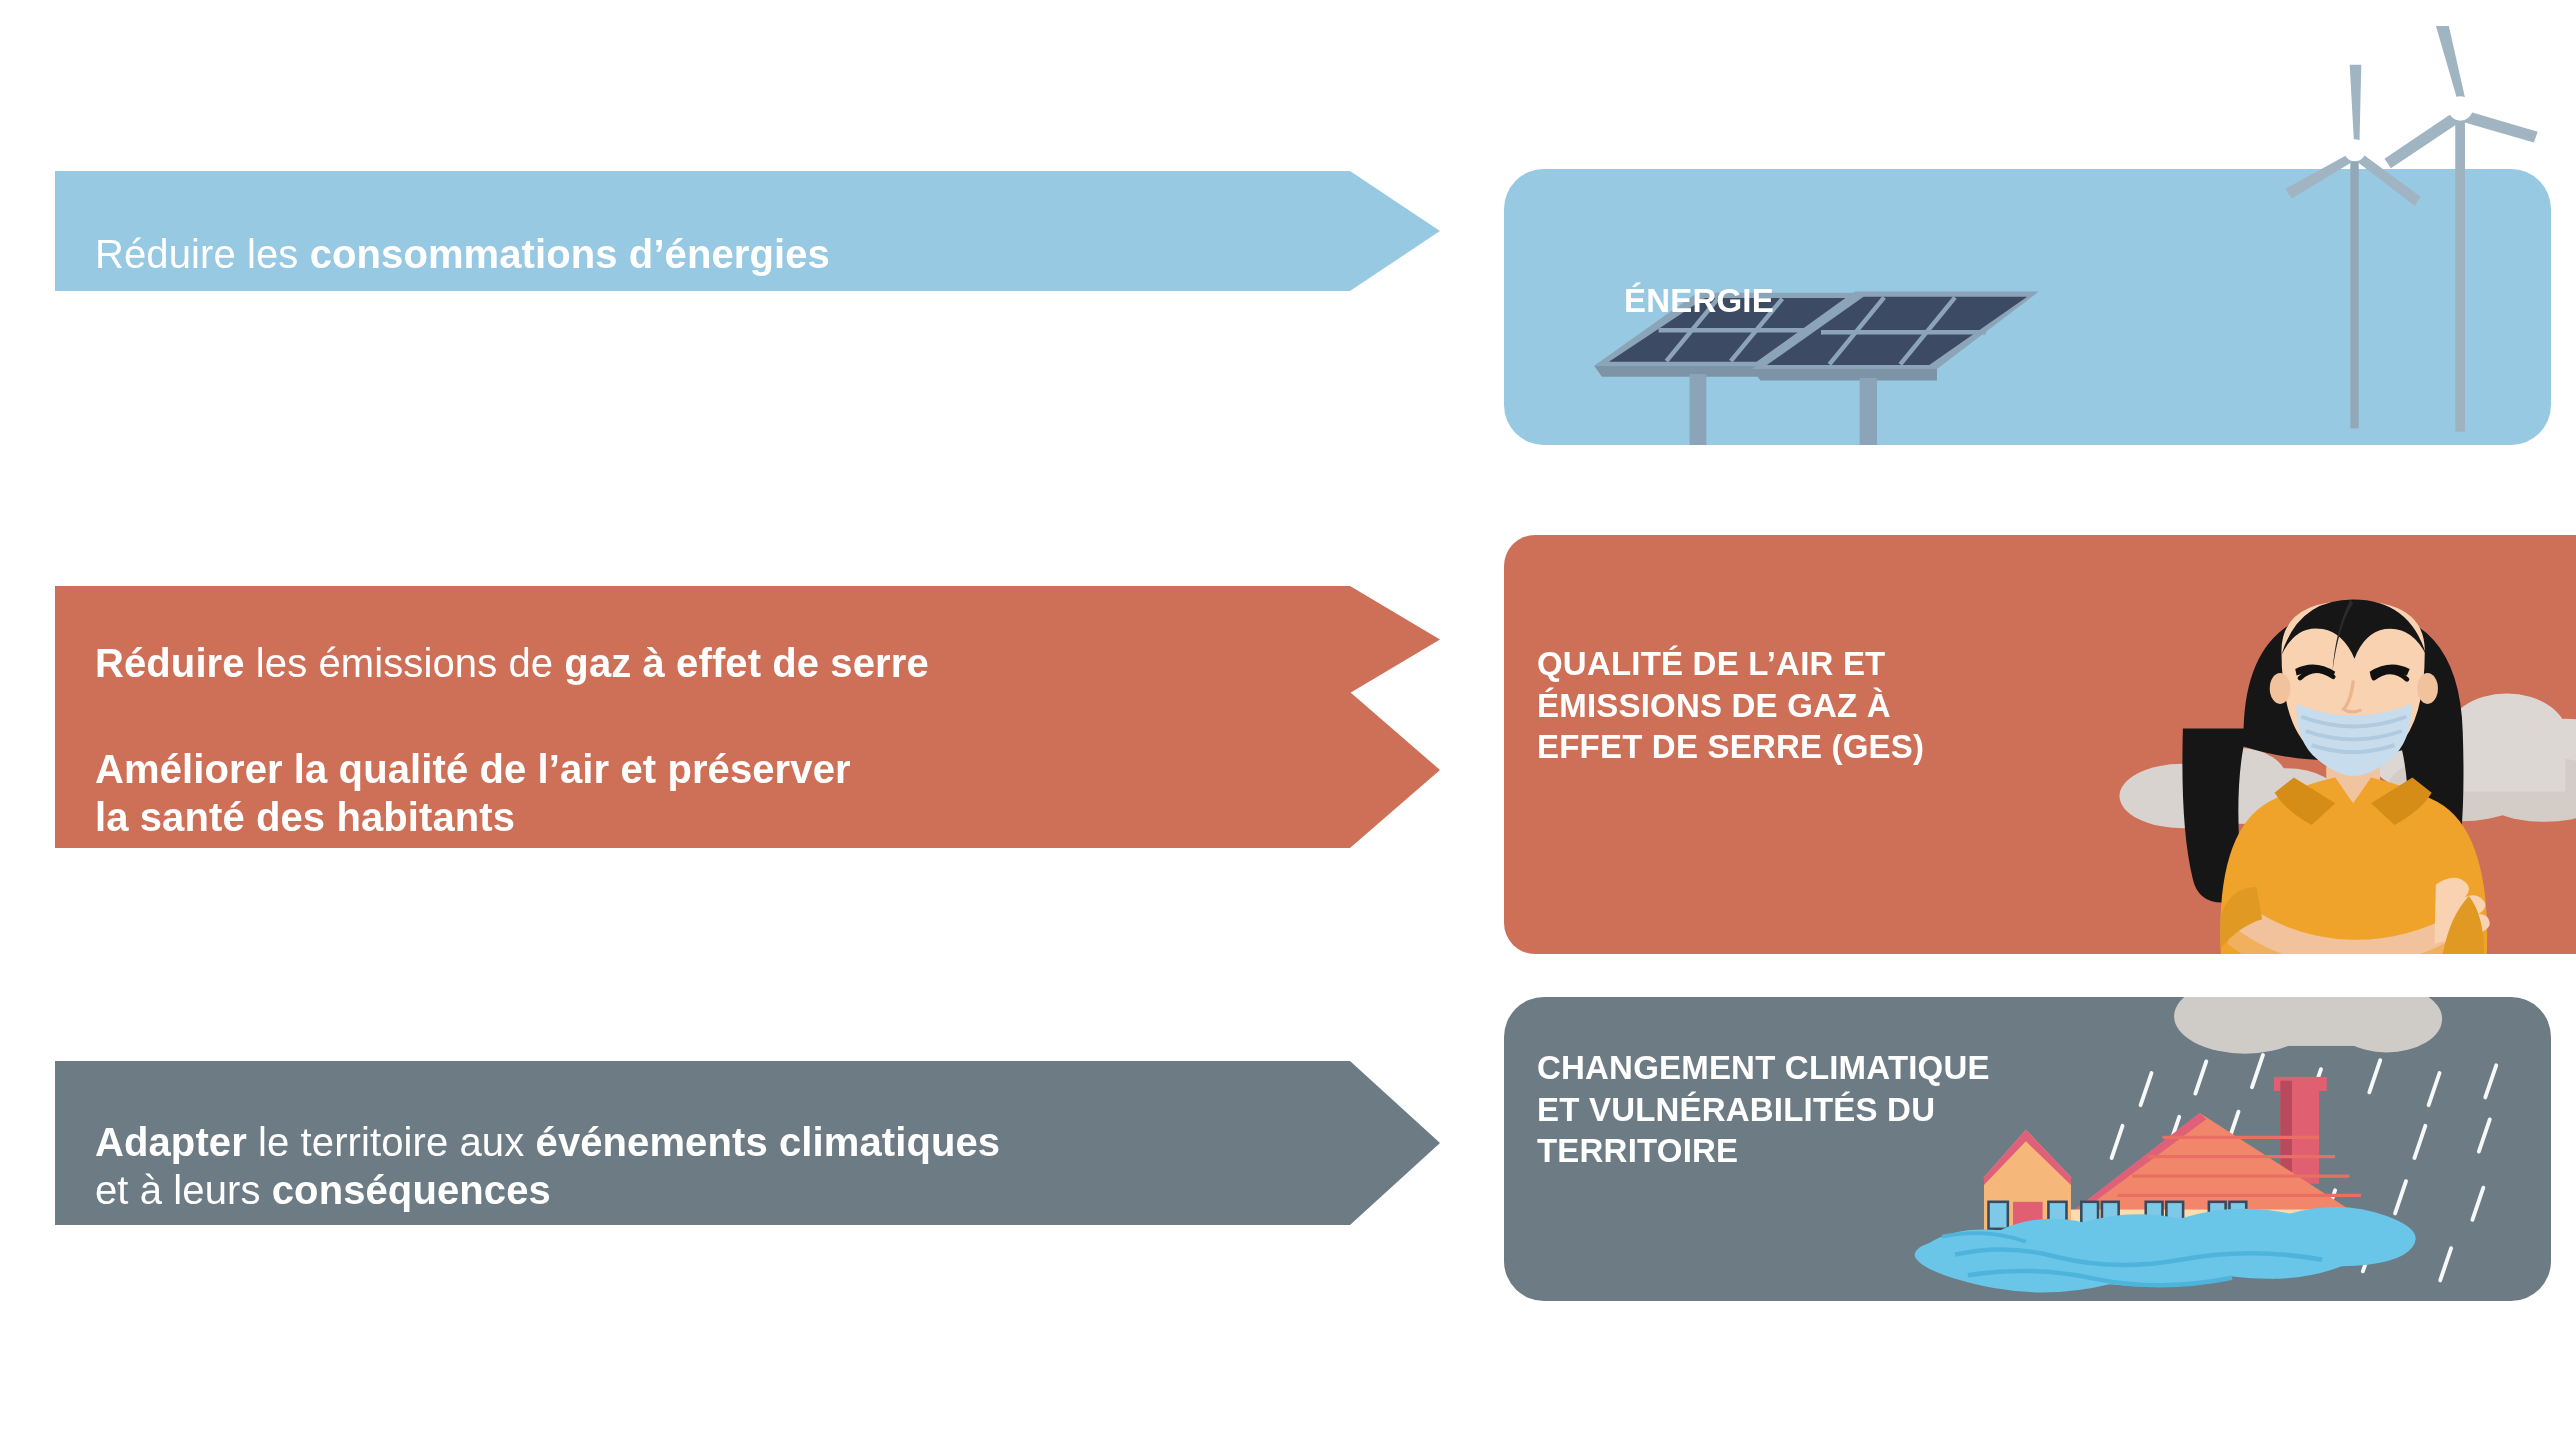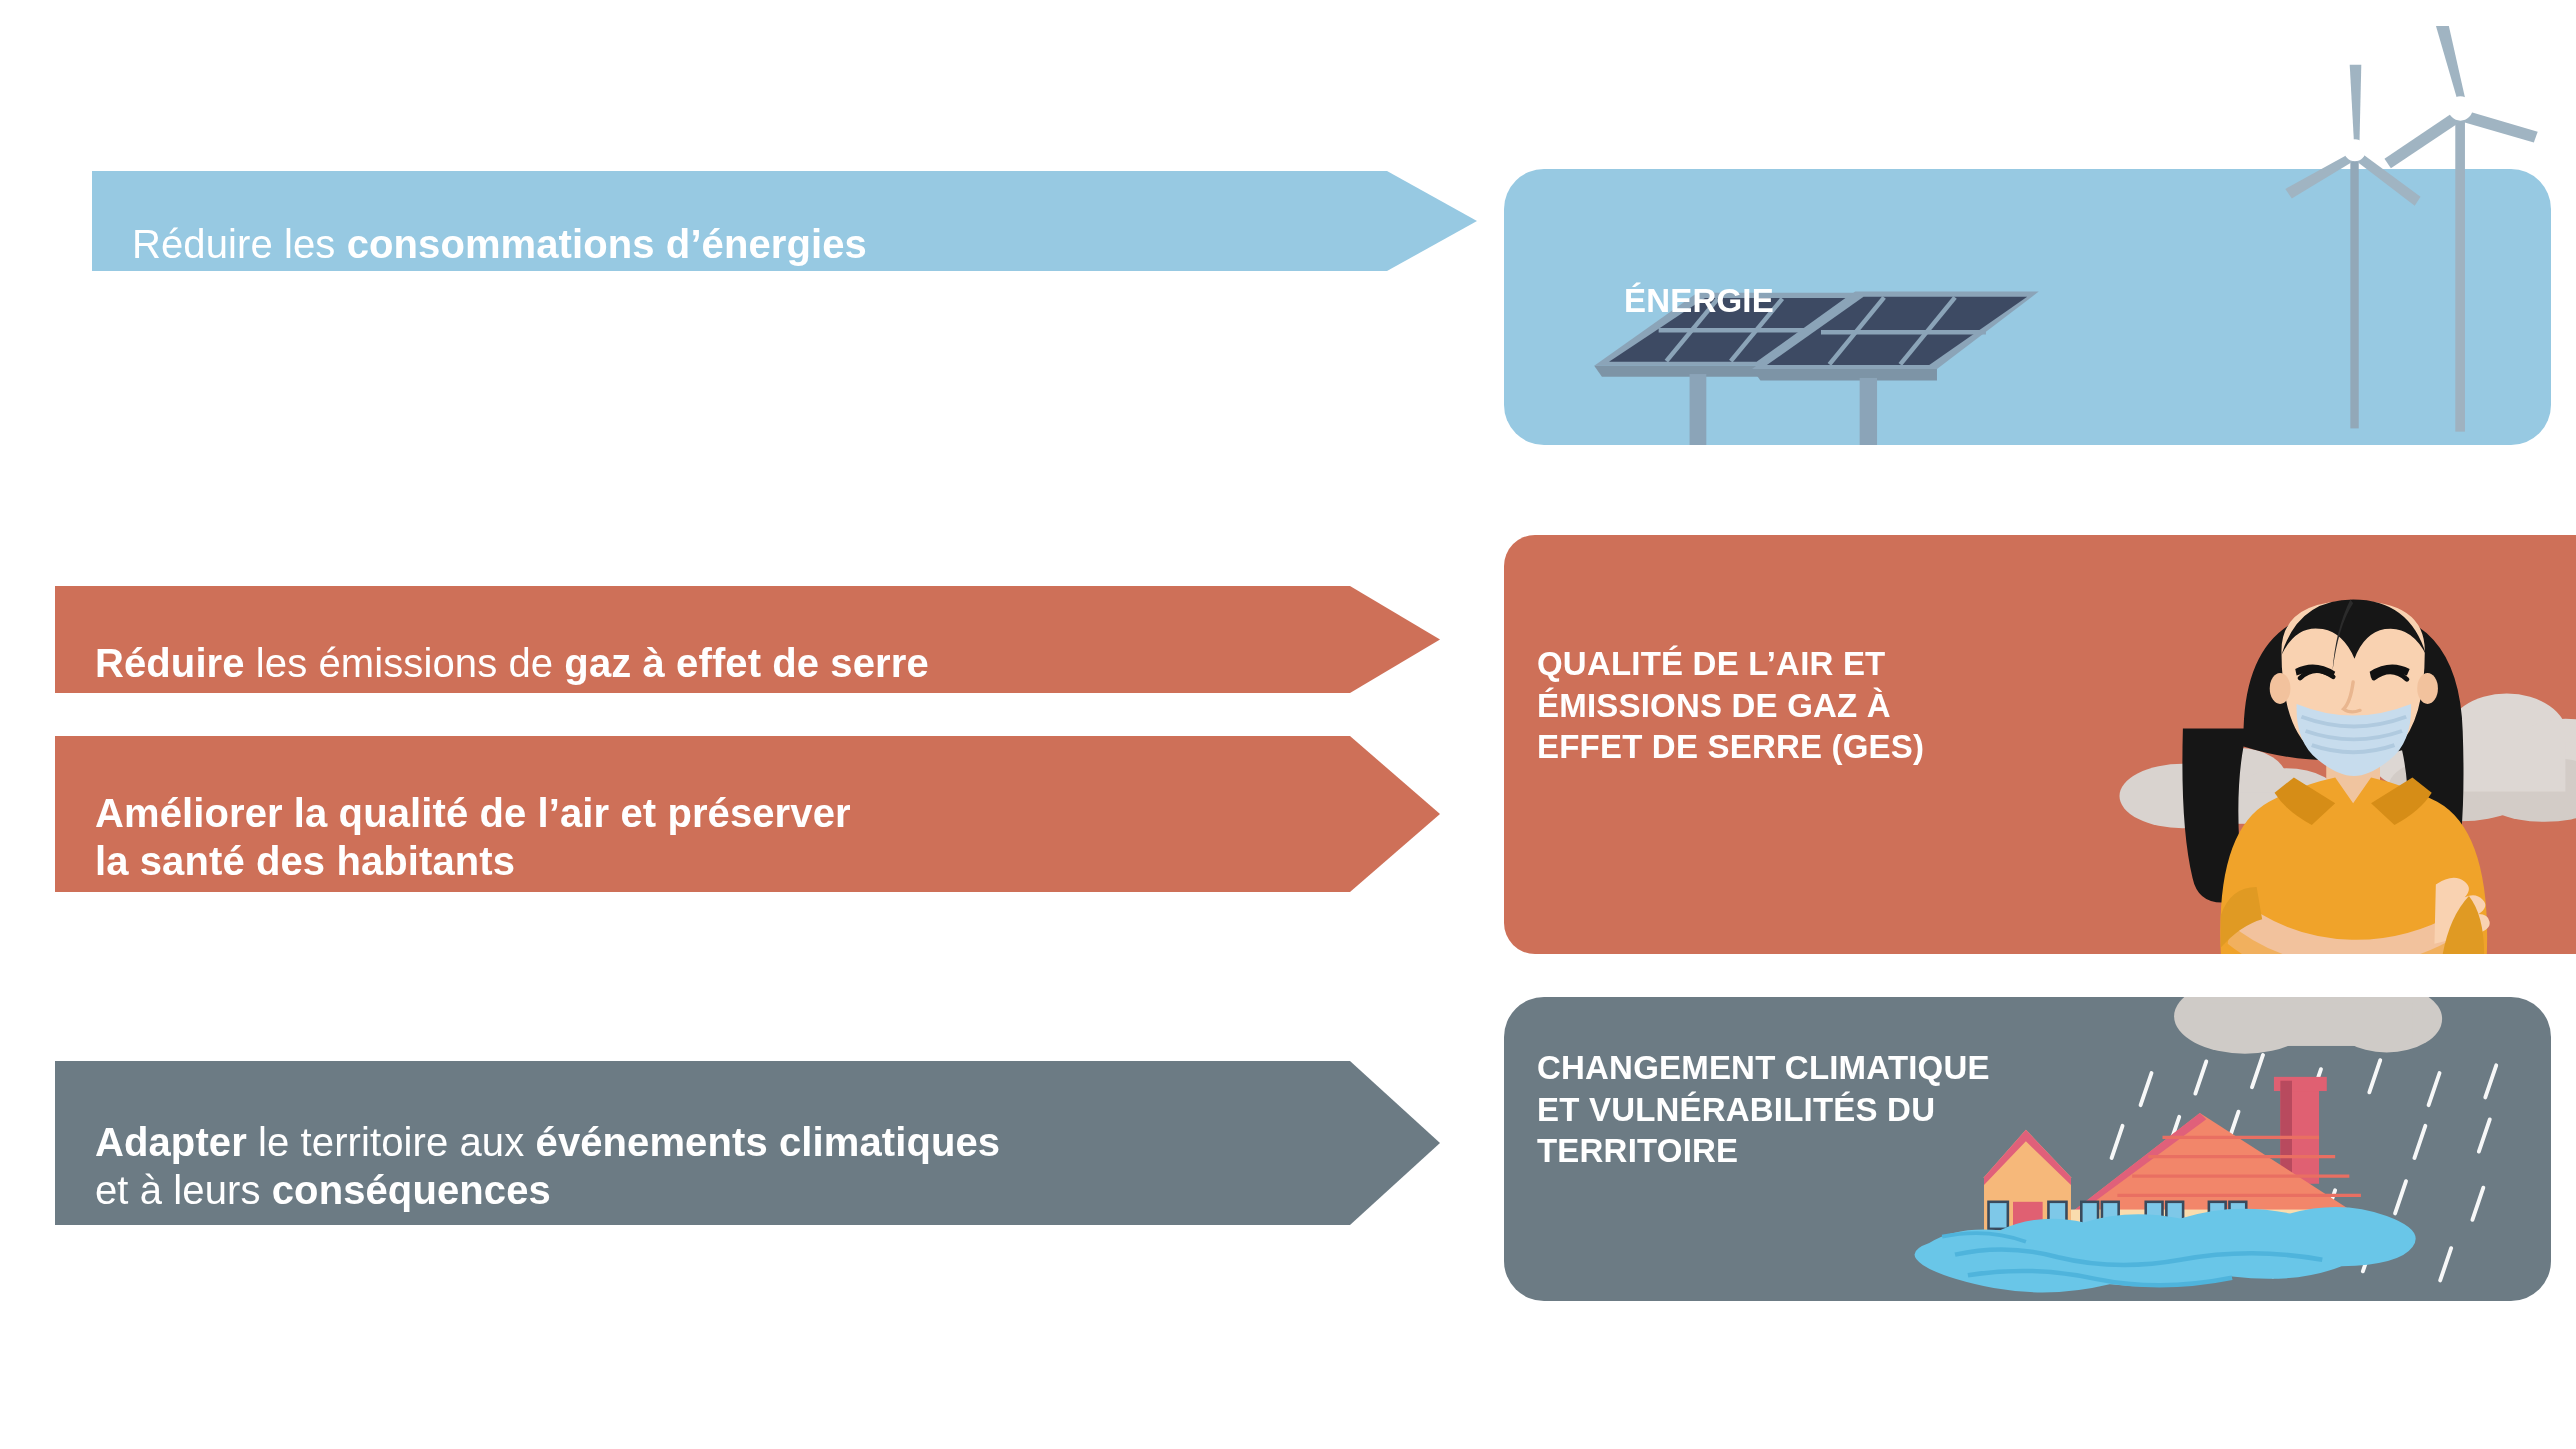--- a/index.html
+++ b/index.html
@@ -51,21 +51,21 @@
   .p-gray{background:#6c7b84;}
 
   .art{position:absolute;inset:0;width:100%;height:100%;}
   .over{position:absolute;overflow:visible;pointer-events:none;}
 </style>
 </head>
 <body>
 
 <div class="stage">
 
-  <div class="arrow a-blue" style="left:55px;top:171px;width:1385px;height:100px;margin-left:37px;">
+  <div class="arrow a-blue" style="left:55px;top:171px;width:1385px;height:120px;">
     <div class="txt">
       <span class="reg">Réduire les </span><b>consommations d’énergies</b>
     </div>
   </div>
 
 
   <div class="panel p-blue" style="left:1504px;top:169px;width:1047px;height:276px;">
     <svg class="art" viewBox="0 0 1625 428" preserveAspectRatio="none">
 
       <g>
@@ -111,21 +111,21 @@
       <circle cx="330" cy="128" r="19" fill="#ffffff"></circle>
     </g>
   </svg>
 
   <div class="arrow a-red" style="left:55px;top:586px;width:1385px;height:107px;">
     <div class="txt">
       <b>Réduire</b><span class="reg"> les émissions de </span><b>gaz à effet de serre</b>
     </div>
   </div>
 
-  <div class="arrow a-red" style="left:55px;top:736px;width:1385px;height:156px;">
+  <div class="arrow a-red" style="left:55px;top:692px;width:1385px;height:156px;">
     <div class="txt">
       <b>Améliorer la qualité de l’air et préserver
 la santé des habitants</b>
     </div>
   </div>
 
   <div class="panel p-red" style="left:1504px;top:535px;width:1120px;height:419px;border-radius:31px;">
     <svg class="art" viewBox="0 0 1625 650" preserveAspectRatio="none">
 
       <g>

